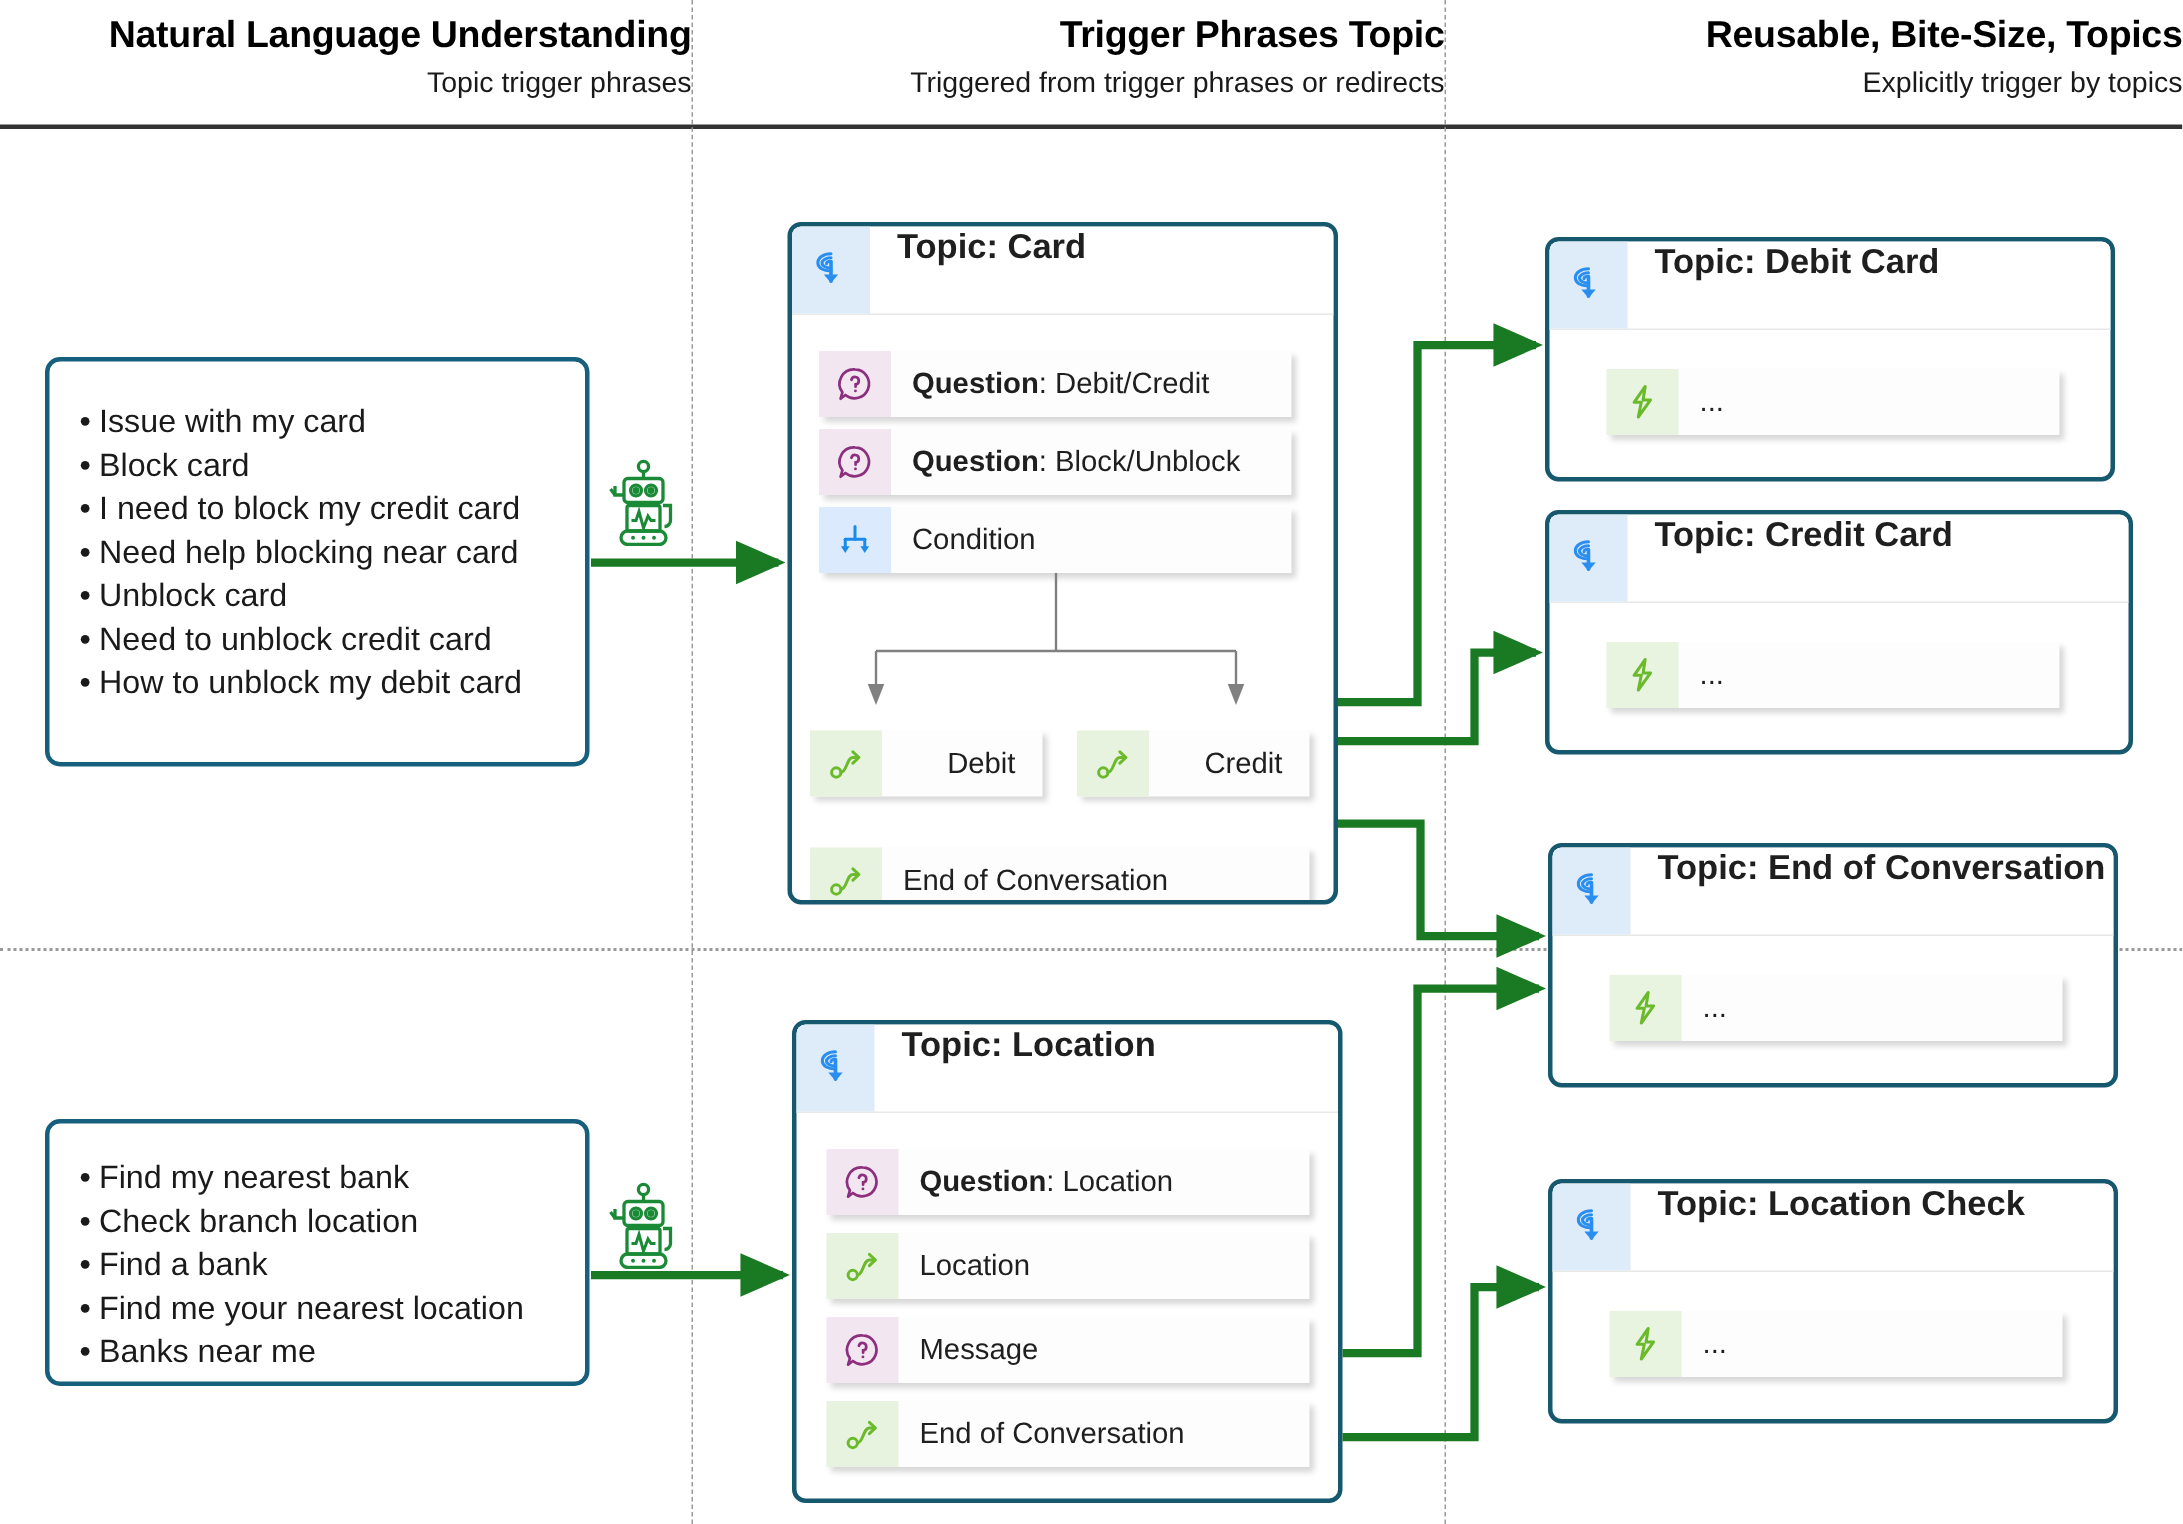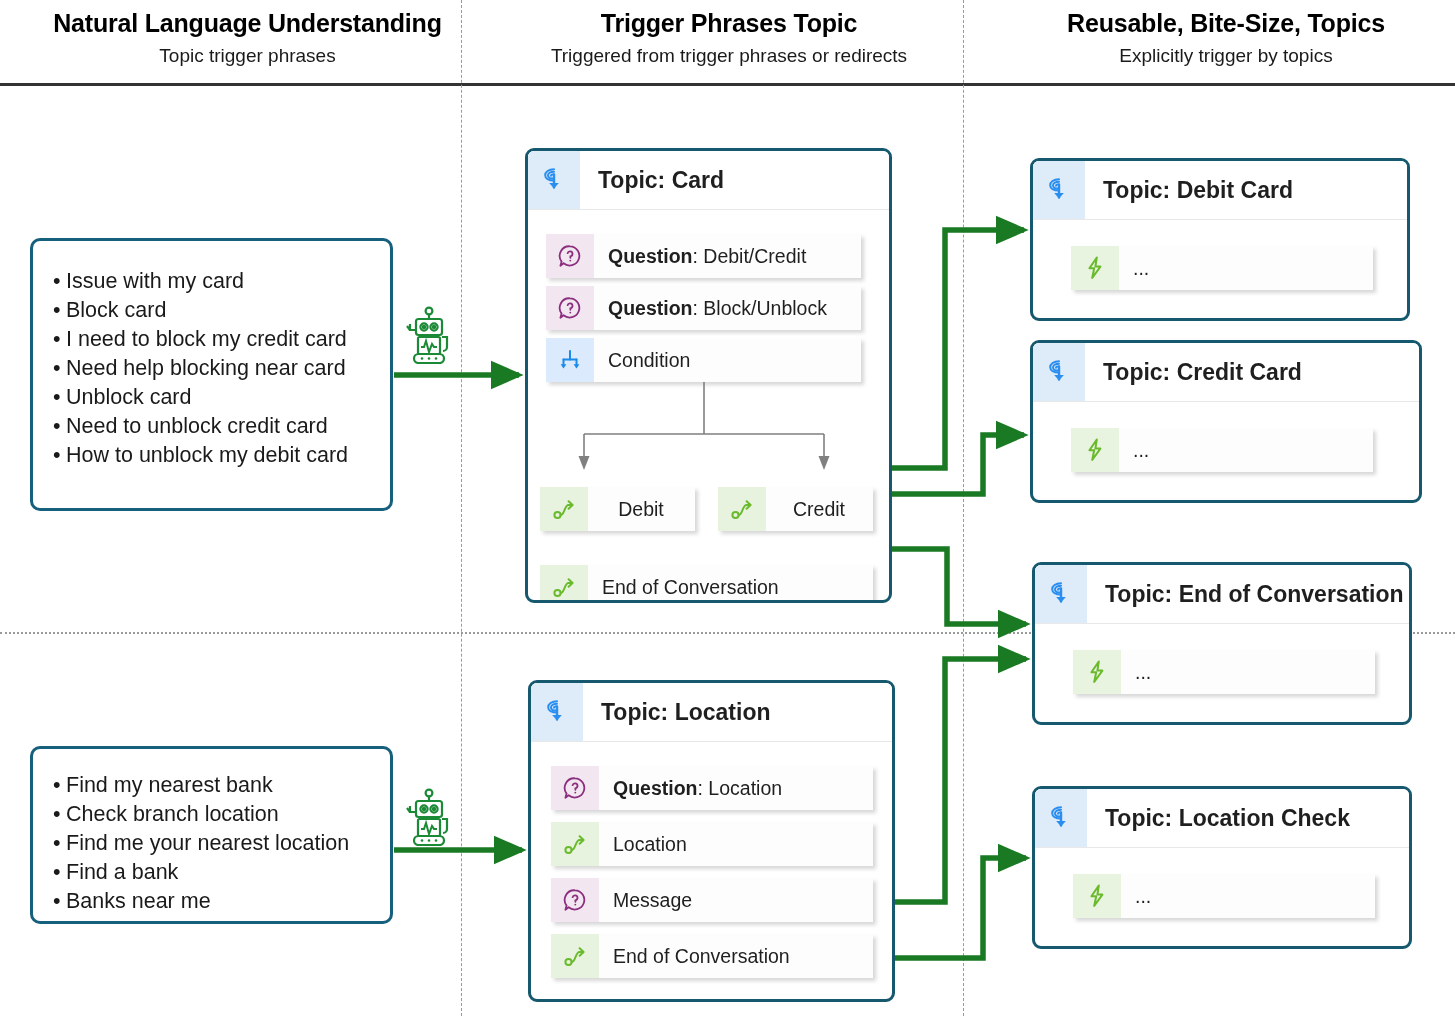--- a/index.html
+++ b/index.html
@@ -10,21 +10,21 @@
   }
   #stage{
     position:relative;
     width:1455px;
     height:1016px;
     overflow:hidden;
     background:#fff;
   }
 
   
-  .hdr-col{position:absolute;top:0;text-align:center;margin-left:17px;}
+  .hdr-col{position:absolute;top:0;text-align:right;}
   .hdr-title{
     font-size:25px;font-weight:bold;letter-spacing:-0.2px;color:#000;
     line-height:1.1;
   }
   .hdr-sub{
     font-size:19px;font-weight:normal;color:#1a1a1a;margin-top:8px;
     line-height:1.1;
   }
   .hdr-rule{
     position:absolute;left:0;top:83px;width:1455px;height:0;
@@ -66,21 +66,21 @@
   
   .topic-card{
     position:absolute;
     border:3.5px solid #16596f;
     border-radius:9px;
     background:#fff;
     box-sizing:border-box;
     overflow:hidden;
   }
   .topic-head{
-    display:flex;align-items:center;
+    display:flex;
     height:58px;
     border-bottom:1.5px solid #e8e8e8;
     background:#fff;
   }
   .topic-head .ic{
     width:52px;height:100%;
     background:#deebf8;
     display:flex;align-items:center;justify-content:center;
     flex:0 0 52px;
   }
@@ -104,21 +104,21 @@
     flex:0 0 48px;
   }
   .nic.q{background:#f2e7f1;}
   .nic.cond{background:#dbeafc;}
   .nic.redirect{background:#e8f3df;}
   .nic.action{background:#e9f4e0;}
   .node .ntxt{
     font-size:19.5px;color:#1f1f1f;padding-left:14px;white-space:nowrap;
   }
   .node .ntxt b{font-weight:bold;}
-  .node.centered .ntxt{flex:1;text-align:center;padding-left:17px;padding-right:18px;}
+  .node.centered .ntxt{flex:1;text-align:right;padding-left:17px;padding-right:18px;}
 
   
   .branch-svg{position:absolute;pointer-events:none;}
 
   
   #wires{position:absolute;left:0;top:0;width:1455px;height:1016px;pointer-events:none;}
 
   .robot{position:absolute;}
 </style>
 </head>
@@ -153,22 +153,22 @@
       <li>Unblock card</li>
       <li>Need to unblock credit card</li>
       <li>How to unblock my debit card</li>
     </ul>
   </div>
 
   <div class="phrase-box" style="left:30px;top:746px;width:363px;height:178px;">
     <ul class="phrase-list" style="padding:22px 0 0 20px;">
       <li>Find my nearest bank</li>
       <li>Check branch location</li>
+      <li>Find a bank</li>
       <li>Find me your nearest location</li>
-      <li>Find a bank</li>
       <li>Banks near me</li>
     </ul>
   </div>
 
   <div class="robot" style="left:406px;top:306px;">
     <svg width="46" height="58" viewBox="0 0 46 58" fill="none" stroke="#1a8a36" stroke-width="2.2">
       <circle cx="23" cy="5" r="3.4"></circle>
       <line x1="23" y1="8.4" x2="23" y2="13"></line>
       <rect x="10" y="13" width="26" height="16" rx="2.5"></rect>
       <circle cx="18" cy="21" r="3.6"></circle>

